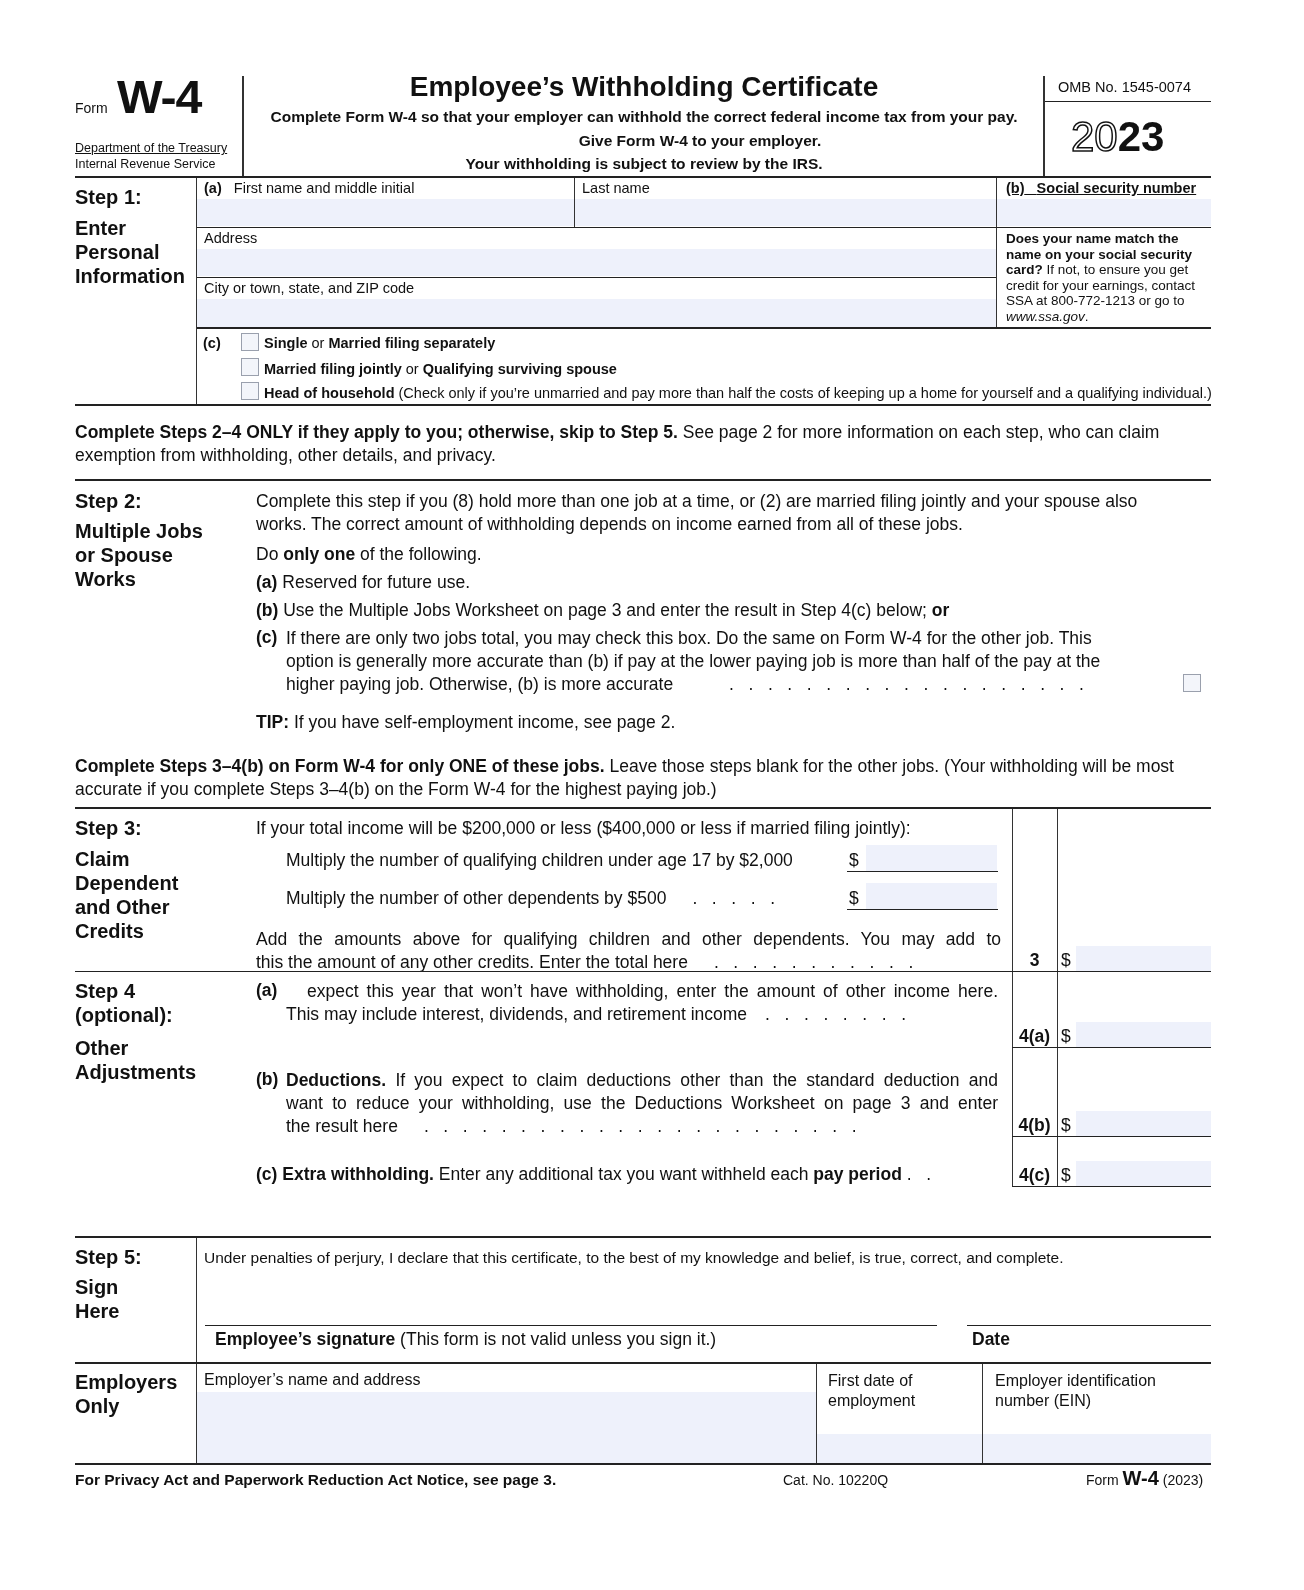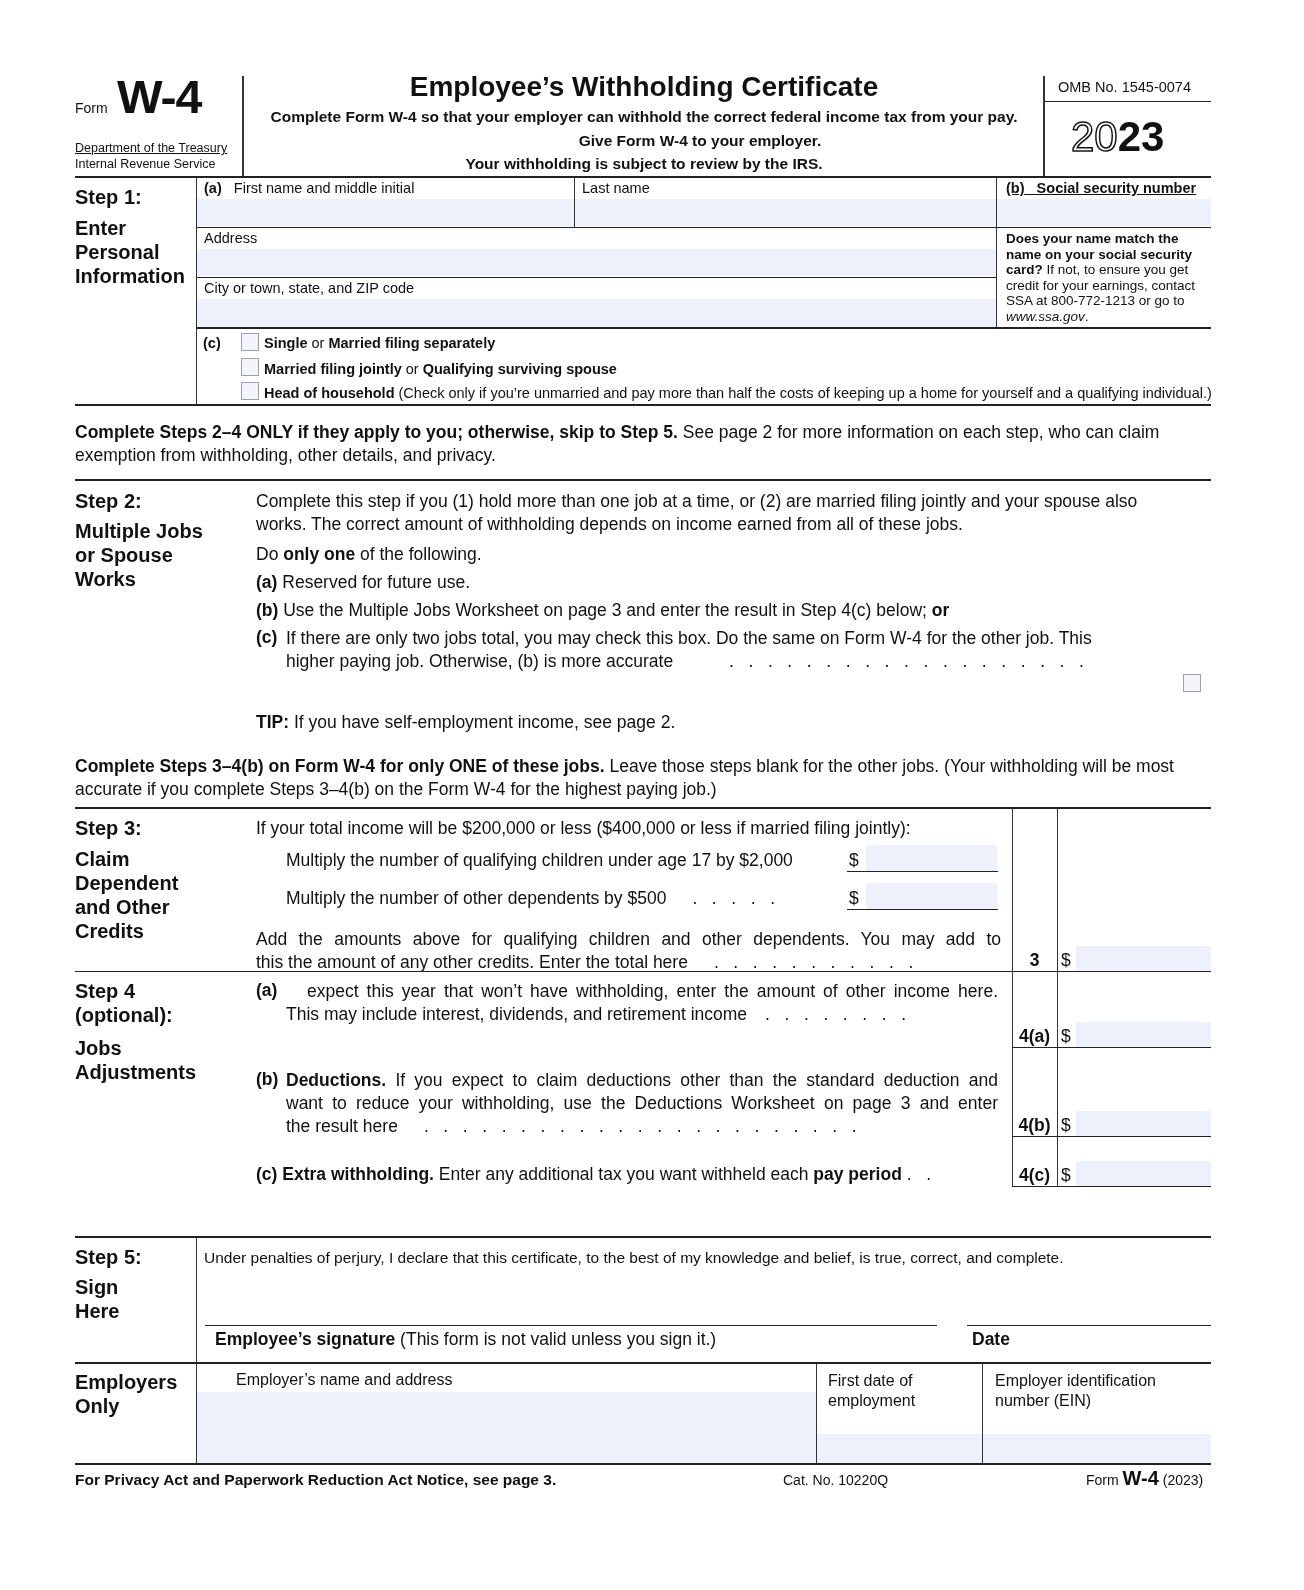--- a/index.html
+++ b/index.html
@@ -81,27 +81,28 @@
   <span class="b">Complete Steps 2–4 ONLY if they apply to you; otherwise, skip to Step 5.</span><span> See page 2 for more information on each step, who can claim exemption from withholding, other details, and privacy.</span>
 </div>
 <div class="hl" style="left:75px;top:479px;width:1136px;height:2px;"></div>
 
 <div class="abs steplbl" style="left:75px;top:489px;">Step 2:</div>
 <div class="abs steplbl" style="left:75px;top:519px;">
   <div>Multiple Jobs</div>
   <div>or Spouse</div>
   <div>Works</div>
 </div>
-<div class="abs t17" style="left:256px;top:490px;width:935px;line-height:23px;">Complete this step if you (1) hold more than one job at a time, or (2) are married filing jointly and your spouse also works. The correct amount of withholding depends on income earned from all of these jobs.</div>
+<div class="abs t17" style="left:256px;top:490px;width:935px;line-height:23px;">Complete this step if you (8) hold more than one job at a time, or (2) are married filing jointly and your spouse also works. The correct amount of withholding depends on income earned from all of these jobs.</div>
 <div class="abs t17" style="left:256px;top:544px;"><span>Do </span><span class="b">only one</span><span> of the following.</span></div>
 <div class="abs t17" style="left:256px;top:572px;"><span class="b">(a)</span> <span>Reserved for future use.</span></div>
 <div class="abs t17" style="left:256px;top:600px;"><span class="b">(b)</span> <span>Use the Multiple Jobs Worksheet on page 3 and enter the result in Step 4(c) below; </span><span class="b">or</span></div>
 <div class="abs t17 b" style="left:256px;top:627px;">(c)</div>
 <div class="abs t17" style="left:286px;top:627px;line-height:23px;white-space:nowrap;">
   <div>If there are only two jobs total, you may check this box. Do the same on Form W-4 for the other job. This</div>
+  <div>option is generally more accurate than (b) if pay at the lower paying job is more than half of the pay at the</div>
   <div><span>higher paying job. Otherwise, (b) is more accurate</span><span class="dots" style="position:absolute;left:443px;">.   .   .   .   .   .   .   .   .   .   .   .   .   .   .   .   .   .   .</span></div>
 </div>
 <div class="cb" style="left:1183px;top:674px;"></div>
 <div class="abs t17" style="left:256px;top:712px;"><span class="b">TIP:</span><span> If you have self-employment income, see page 2.</span></div>
 
 <div class="abs t17" style="left:75px;top:755px;width:1140px;line-height:23px;">
   <span class="b">Complete Steps 3–4(b) on Form W-4 for only ONE of these jobs.</span><span> Leave those steps blank for the other jobs. (Your withholding will be most accurate if you complete Steps 3–4(b) on the Form W-4 for the highest paying job.)</span>
 </div>
 <div class="hl" style="left:75px;top:807px;width:1136px;height:2px;"></div>
 
@@ -134,21 +135,21 @@
 <div class="abs num" style="left:1012px;top:950px;width:45px;text-align:center;">3</div>
 <div class="abs t17" style="left:1061px;top:950px;">$</div>
 <div class="abs fill" style="left:1076px;top:946px;width:135px;height:25px;"></div>
 <div class="hl" style="left:75px;top:971px;width:1136px;height:1px;"></div>
 
 <div class="abs steplbl" style="left:75px;top:979px;">
   <div>Step 4</div>
   <div>(optional):</div>
 </div>
 <div class="abs steplbl" style="left:75px;top:1036px;">
-  <div>Jobs</div>
+  <div>Other</div>
   <div>Adjustments</div>
 </div>
 
 <div class="abs t17 b" style="left:256px;top:980px;">(a)</div>
 <div class="abs t17" style="left:286px;top:980px;width:712px;line-height:23px;">
   <div style="text-align:justify;text-align-last:justify;margin-left:21px;">expect this year that won’t have withholding, enter the amount of other income here.</div>
   <div style="white-space:nowrap;"><span>This may include interest, dividends, and retirement income</span><span class="dots" style="margin-left:18px;">.   .   .   .   .   .   .   .</span></div>
 </div>
 <div class="abs num" style="left:1012px;top:1026px;width:45px;text-align:center;">4(a)</div>
 <div class="abs t17" style="left:1061px;top:1026px;">$</div>
@@ -187,21 +188,21 @@
 <div class="abs t17" style="left:215px;top:1329px;"><span class="b">Employee’s signature</span><span> (This form is not valid unless you sign it.)</span></div>
 <div class="abs" style="left:967px;top:1275px;width:244px;height:50px;"></div>
 <div class="hl" style="left:967px;top:1325px;width:244px;height:1px;"></div>
 <div class="abs t17 b" style="left:972px;top:1329px;">Date</div>
 <div class="hl" style="left:75px;top:1362px;width:1136px;height:2px;"></div>
 
 <div class="abs steplbl" style="left:75px;top:1370px;">
   <div>Employers</div>
   <div>Only</div>
 </div>
-<div class="abs" style="left:204px;top:1371px;font-size:16px;margin-left:32px;">Employer’s name and address</div>
+<div class="abs" style="left:204px;top:1371px;font-size:16px;">Employer’s name and address</div>
 <div class="abs fill" style="left:197px;top:1392px;width:619px;height:71px;"></div>
 <div class="vl" style="left:816px;top:1364px;width:1px;height:100px;"></div>
 <div class="abs" style="left:828px;top:1371px;font-size:16px;line-height:20px;">
   <div>First date of</div>
   <div>employment</div>
 </div>
 <div class="abs fill" style="left:817px;top:1434px;width:165px;height:29px;"></div>
 <div class="vl" style="left:982px;top:1364px;width:1px;height:100px;"></div>
 <div class="abs" style="left:995px;top:1371px;font-size:16px;line-height:20px;">
   <div>Employer identification</div>

